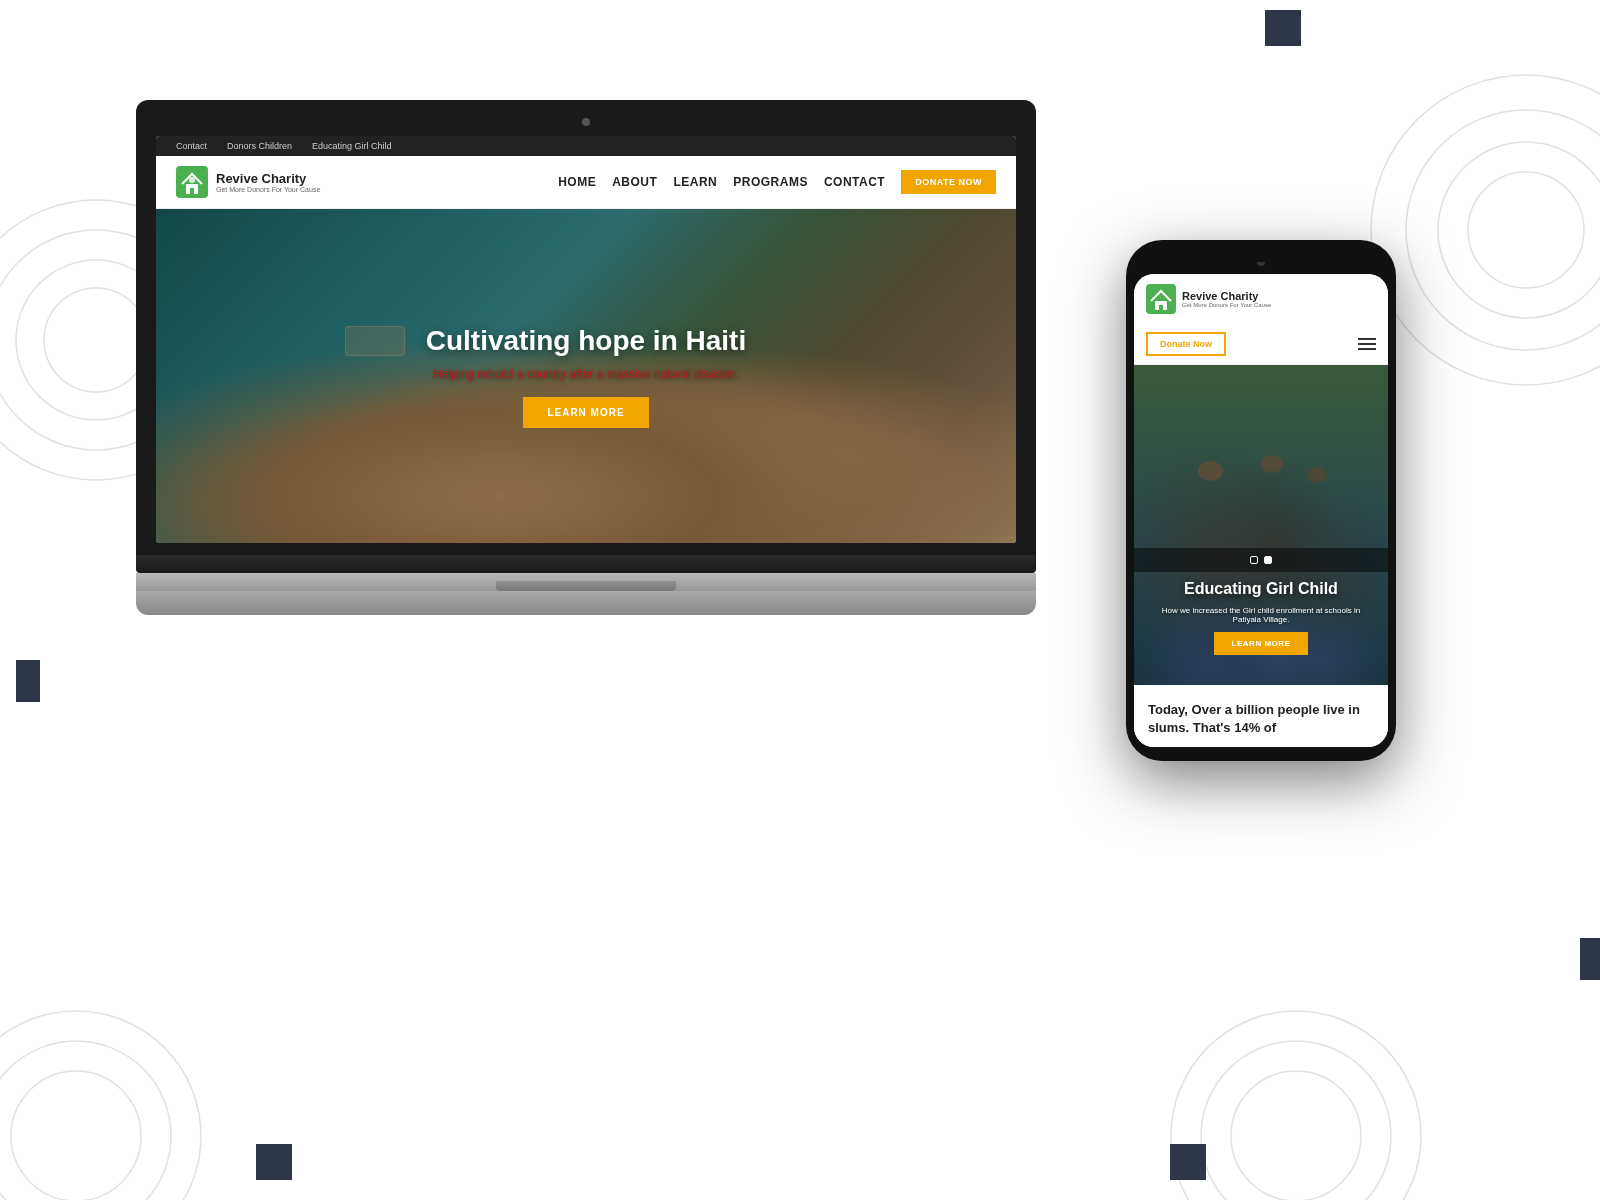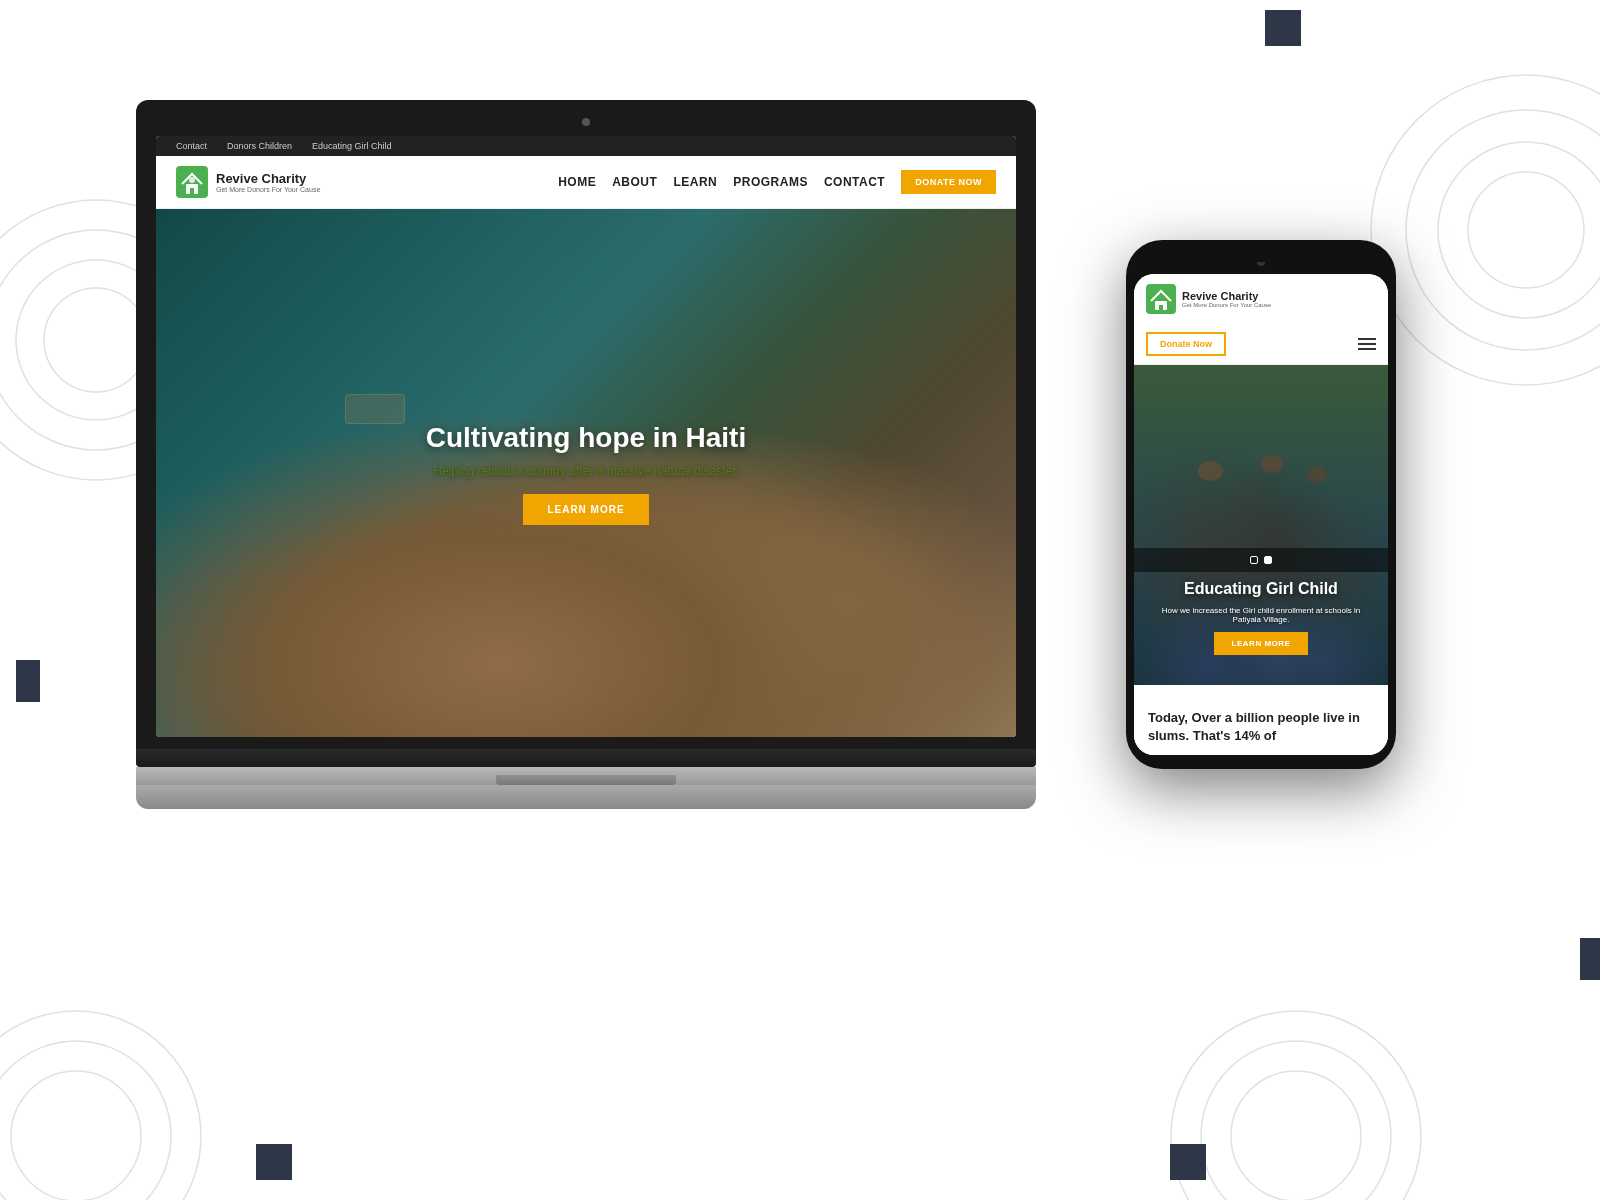--- a/index.html
+++ b/index.html
@@ -111,21 +111,21 @@
       padding: 7px 14px;
       border: none;
       cursor: pointer;
       letter-spacing: 0.5px;
     }
 
     
     .laptop-hero {
       position: relative;
       width: 100%;
-      height: 528px;
+      height: 334px;
       overflow: hidden;
     }
     .laptop-hero-bg {
       width: 100%;
       height: 100%;
       background: linear-gradient(
         to bottom right,
         #2c7a7a 0%,
         #4a9999 20%,
         #6b8c7a 40%,
@@ -147,21 +147,21 @@
       gap: 10px;
     }
     .laptop-hero-title {
       color: #fff;
       font-size: 28px;
       font-weight: 800;
       text-align: center;
       text-shadow: 0 2px 8px rgba(0,0,0,0.5);
     }
     .laptop-hero-subtitle {
-      color: #4d7c0f;
+      color: #b91c1c;
       font-size: 12px;
       text-align: left;
       text-shadow: 0 1px 4px rgba(0,0,0,0.5);
     }
     .laptop-hero-btn {
       background: #f0a500;
       color: #fff;
       font-size: 10px;
       font-weight: 700;
       padding: 10px 24px;
@@ -358,21 +358,20 @@
     
     .phone-bottom-section {
       background: #fff;
       padding: 16px 14px 10px;
     }
     .phone-bottom-text {
       font-size: 13px;
       font-weight: 800;
       color: #222;
       line-height: 1.4;
-      margin-top: 8px;
     }
 
     
     .circles-container {
       position: absolute;
     }
   </style>
 </head>
 <body>
 

